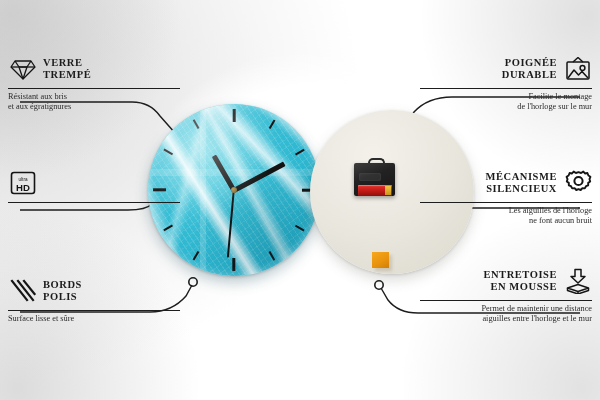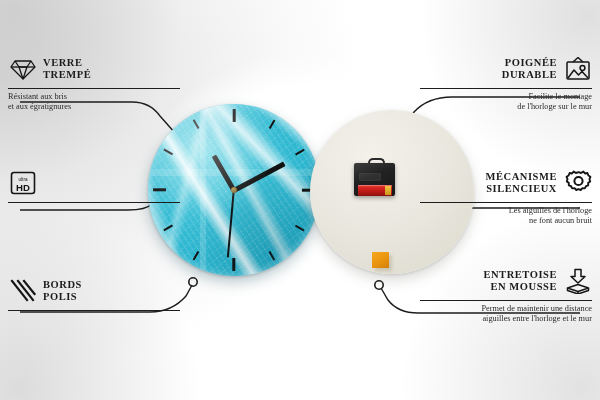--- a/index.html
+++ b/index.html
@@ -350,20 +350,21 @@
             <path d="M2,2 L17,21"></path>
             <path d="M8,2 L23,21"></path>
             <path d="M14,2 L24.5,15"></path>
           </g>
         </svg>
       </span>
       <span class="feat-title">BORDS
 POLIS</span>
     </div>
     <div class="feat-rule"></div>
+    <div class="feat-desc">Surface lisse et sûre</div>
   </div>
 
   <div class="feature right" style="top:52px;">
     <div class="feat-head">
       <span class="feat-icon">
         <svg width="28" height="26" viewBox="0 0 28 26">
           <g fill="none" stroke="#151515" stroke-width="1.5" stroke-linejoin="round">
             <path d="M14,1.5 L9,6 M14,1.5 L19,6"></path>
             <rect x="3" y="6" width="22" height="17" rx="1"></rect>
             <circle cx="18.5" cy="12" r="2.4"></circle>

